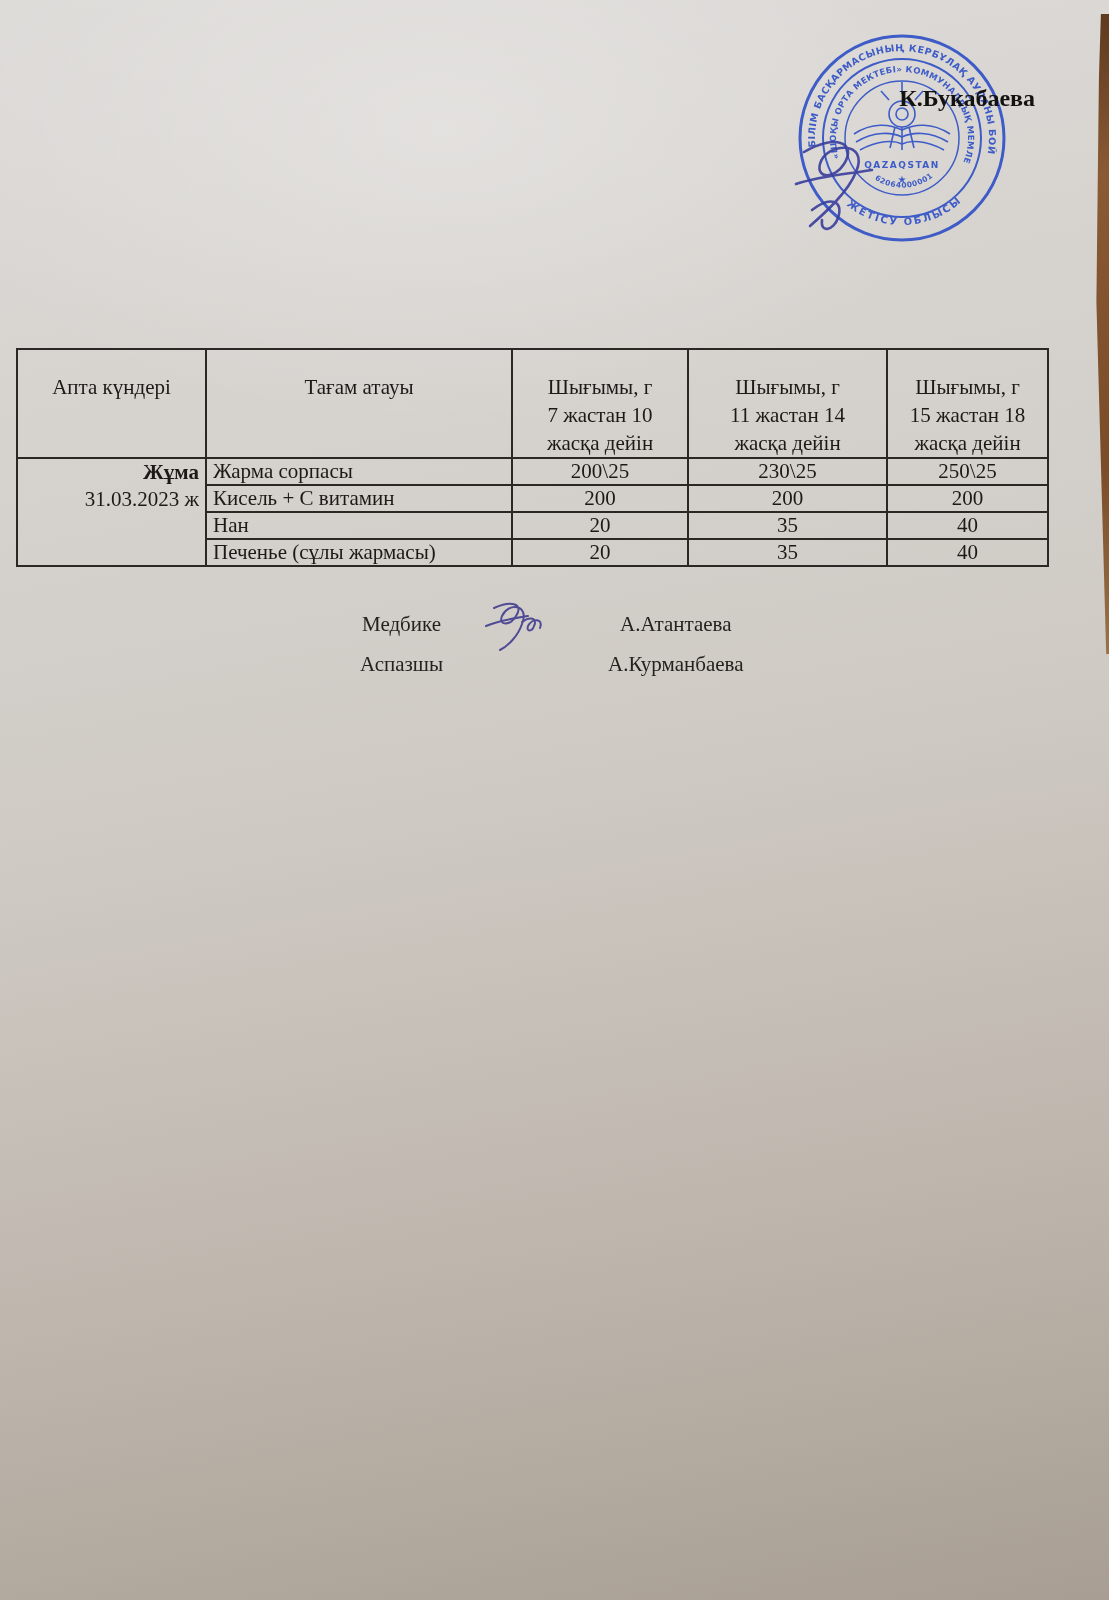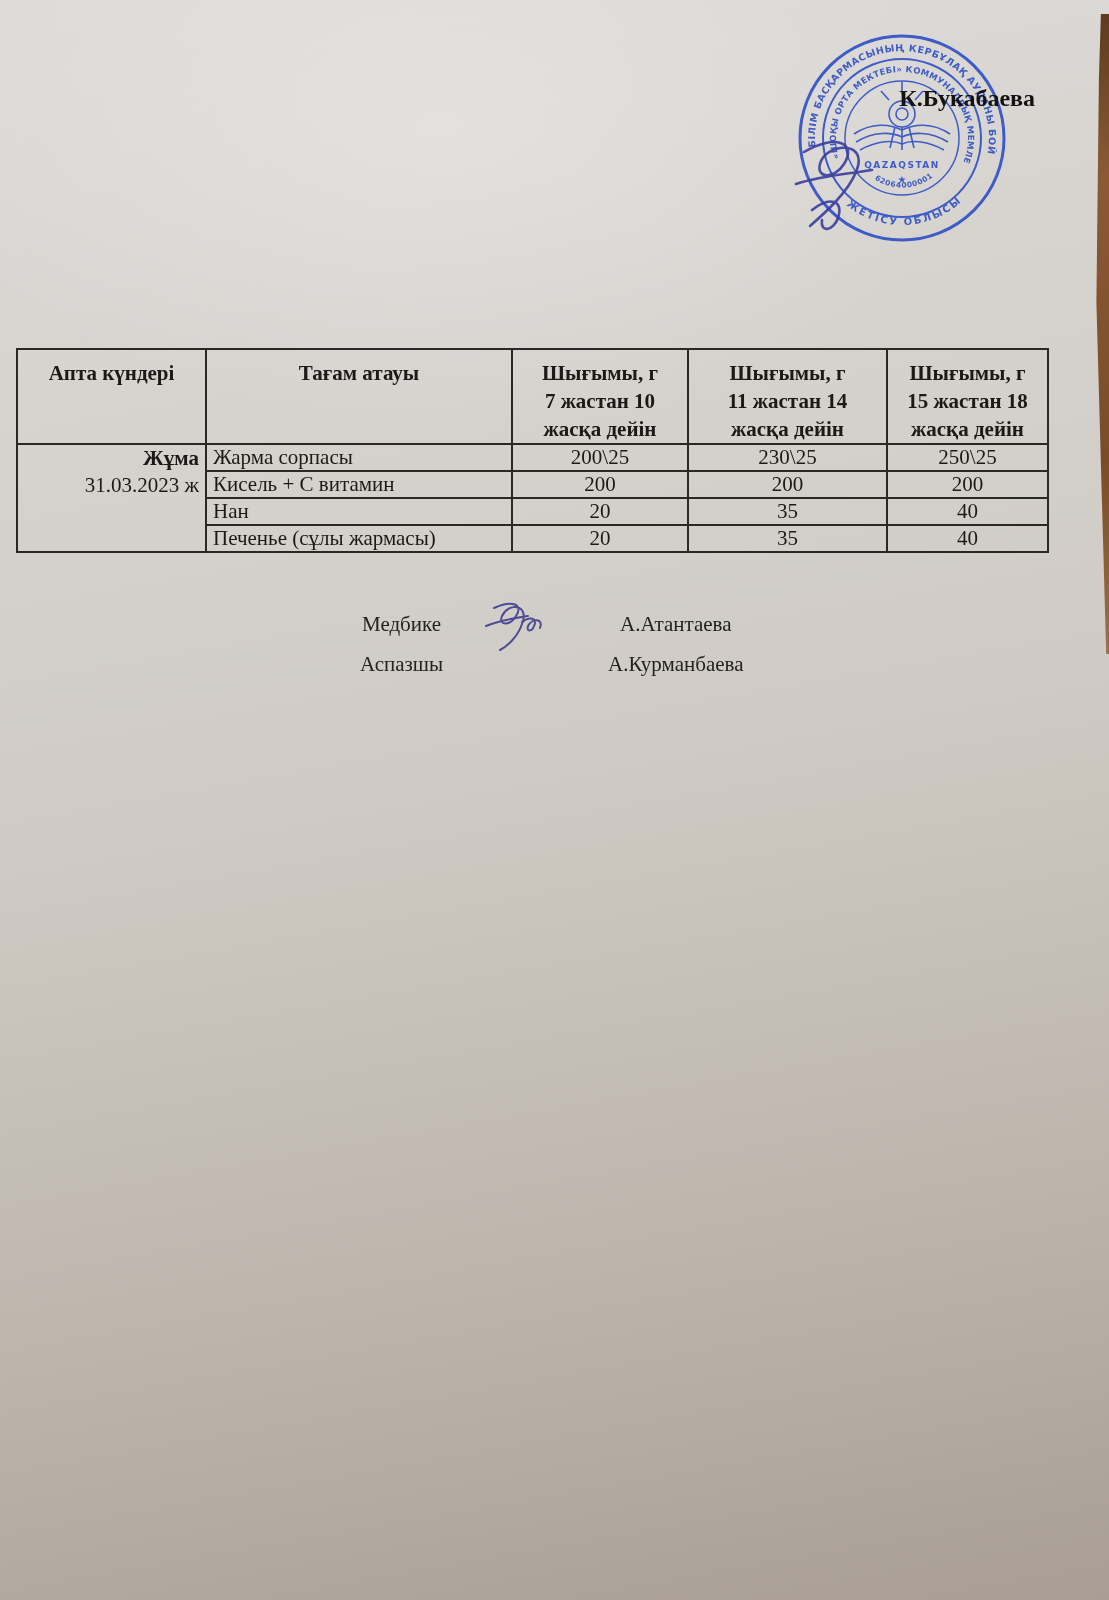--- a/index.html
+++ b/index.html
@@ -38,21 +38,21 @@
   .title .sub{font-size:23px;line-height:30px;margin-top:4px;}
   
   table.menu{
     position:absolute;left:16px;top:348px;z-index:2;
     width:1031px;border-collapse:collapse;table-layout:fixed;
     font-size:21px;color:#1c1a17;
   }
   table.menu td,table.menu th{
     border:2px solid #2a2824;padding:0 6px;overflow:hidden;white-space:nowrap;
   }
-  table.menu th{font-weight:bold;vertical-align:top;padding-top:9px;line-height:28px;}
+  table.menu th{font-weight:normal;vertical-align:top;padding-top:23px;line-height:28px;}
   tr.hdr{height:92px;}
   tr.body-row{height:26px;}
   td.day-cell{vertical-align:top;padding-top:2px;line-height:27px;text-align:right;}
   td.day-cell .day{font-weight:bold;}
   td.dish{text-align:left;}
   td.val{text-align:center;}
   
   .sig-line{position:absolute;z-index:2;font-size:21px;color:#24221f;}
   .small-sign{position:absolute;left:472px;top:596px;width:84px;height:60px;z-index:3;}
 </style>

